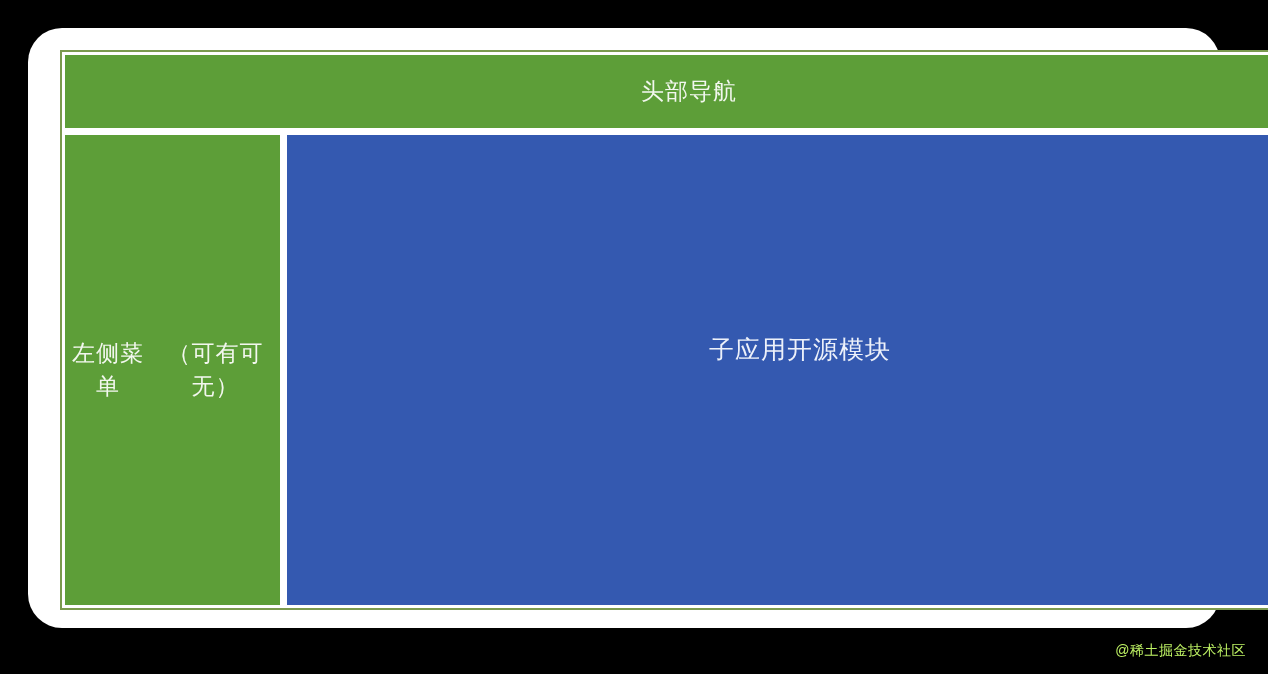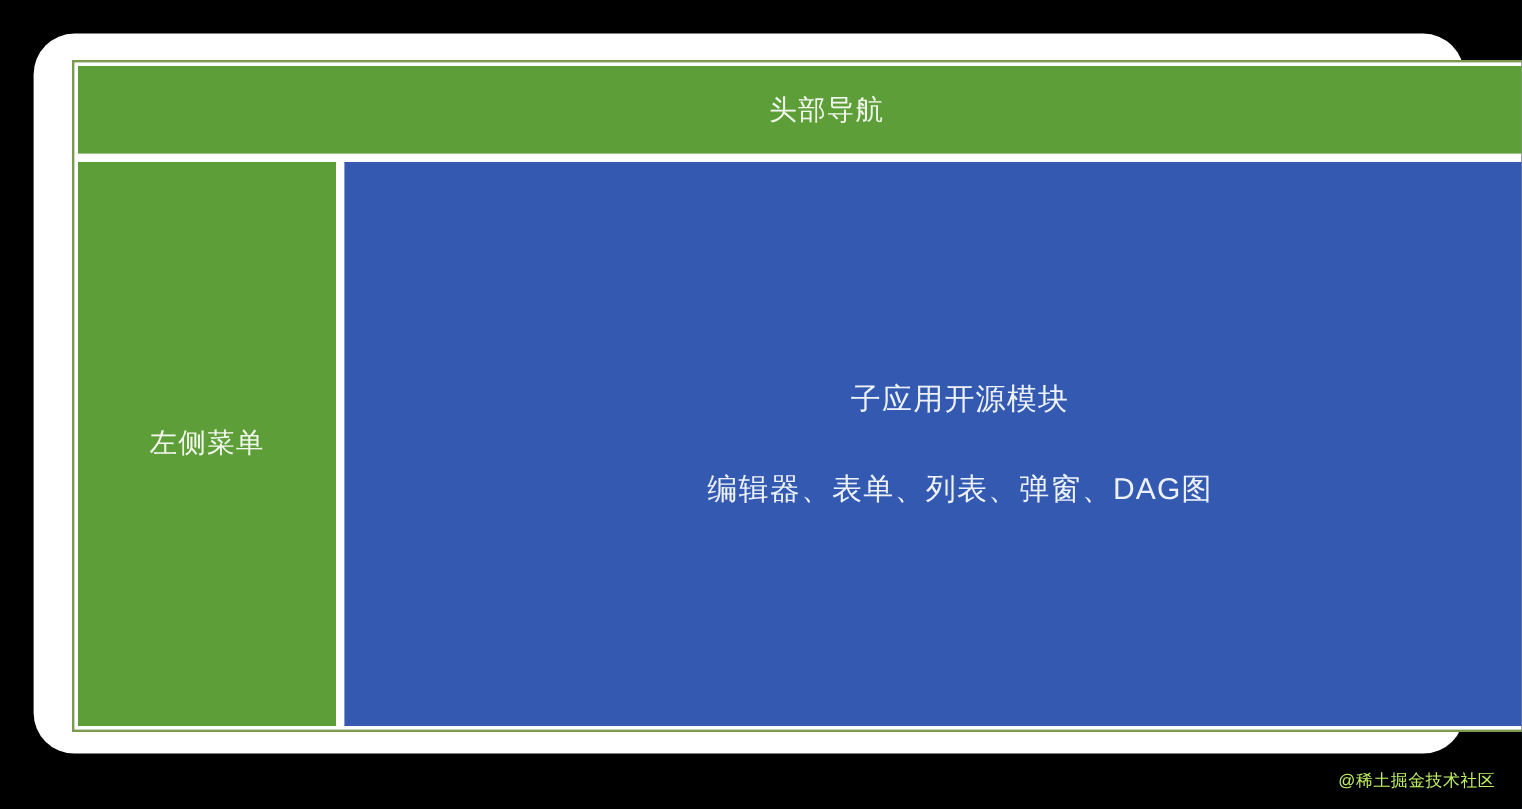--- a/index.html
+++ b/index.html
@@ -161,28 +161,28 @@
       <div class="wire">
 
         <div class="block header-nav">
           <span>头部导航</span>
         </div>
 
         <div class="body-row">
 
           <div class="block side-menu">
             <span>左侧菜单</span>
+            <span class="line2">（可有可无）</span>
           </div>
 
           <div class="right-col">
 
 
             <div class="content">
               <div class="title">子应用开源模块</div>
-              <div class="subtitle">编辑器、表单、列表、弹窗、DAG图</div>
             </div>
 
           </div>
         </div>
       </div>
     </div>
   </div>
 
   <div class="watermark">@稀土掘金技术社区</div>
 

